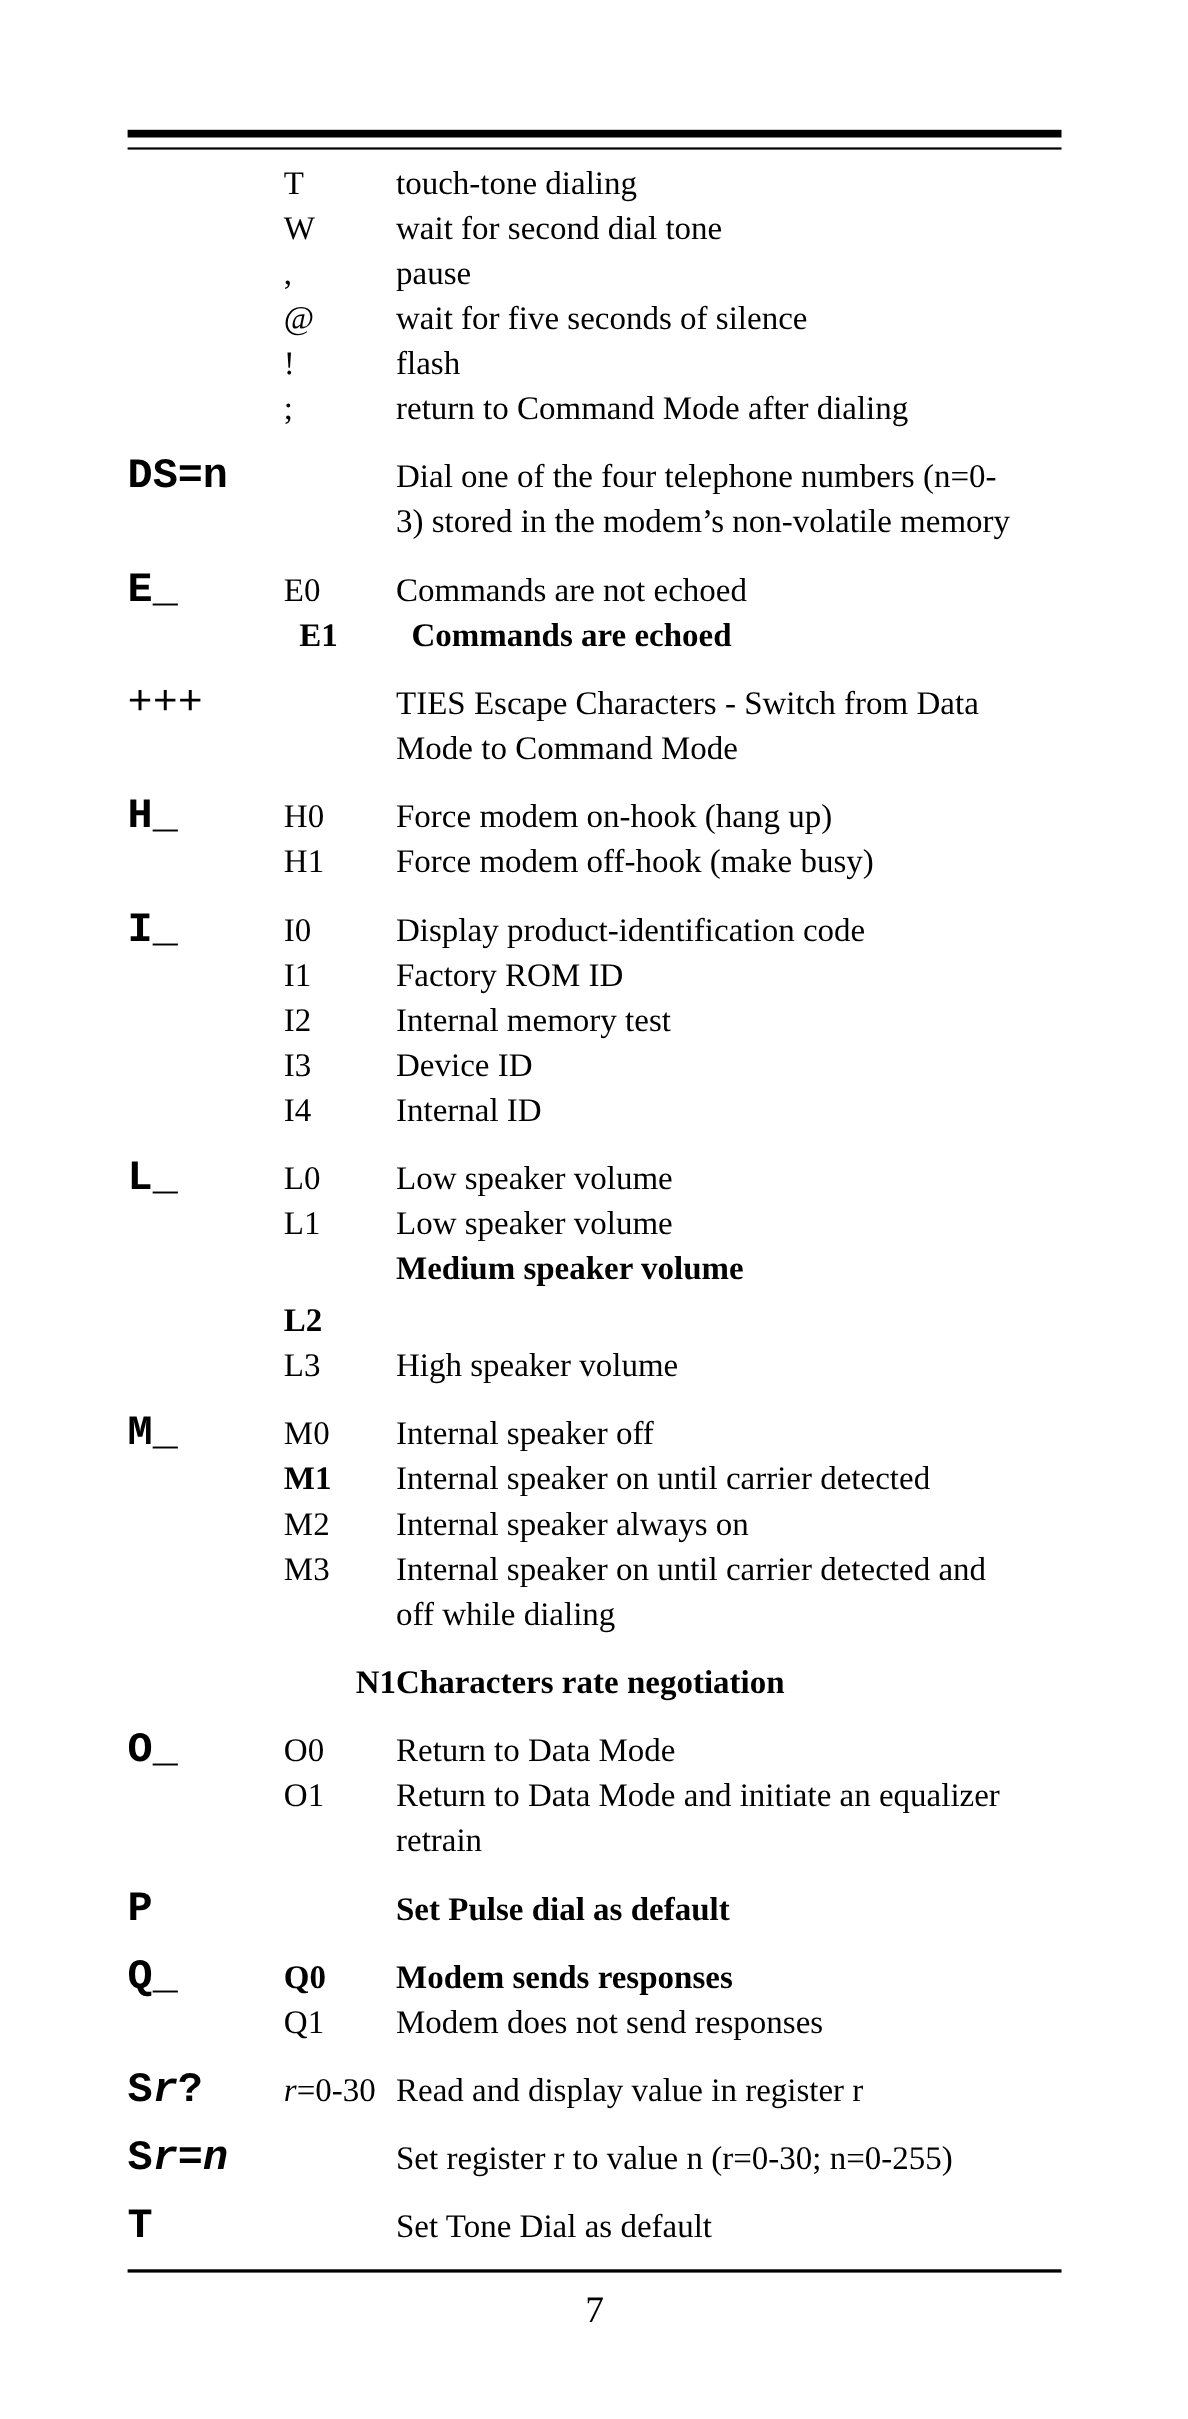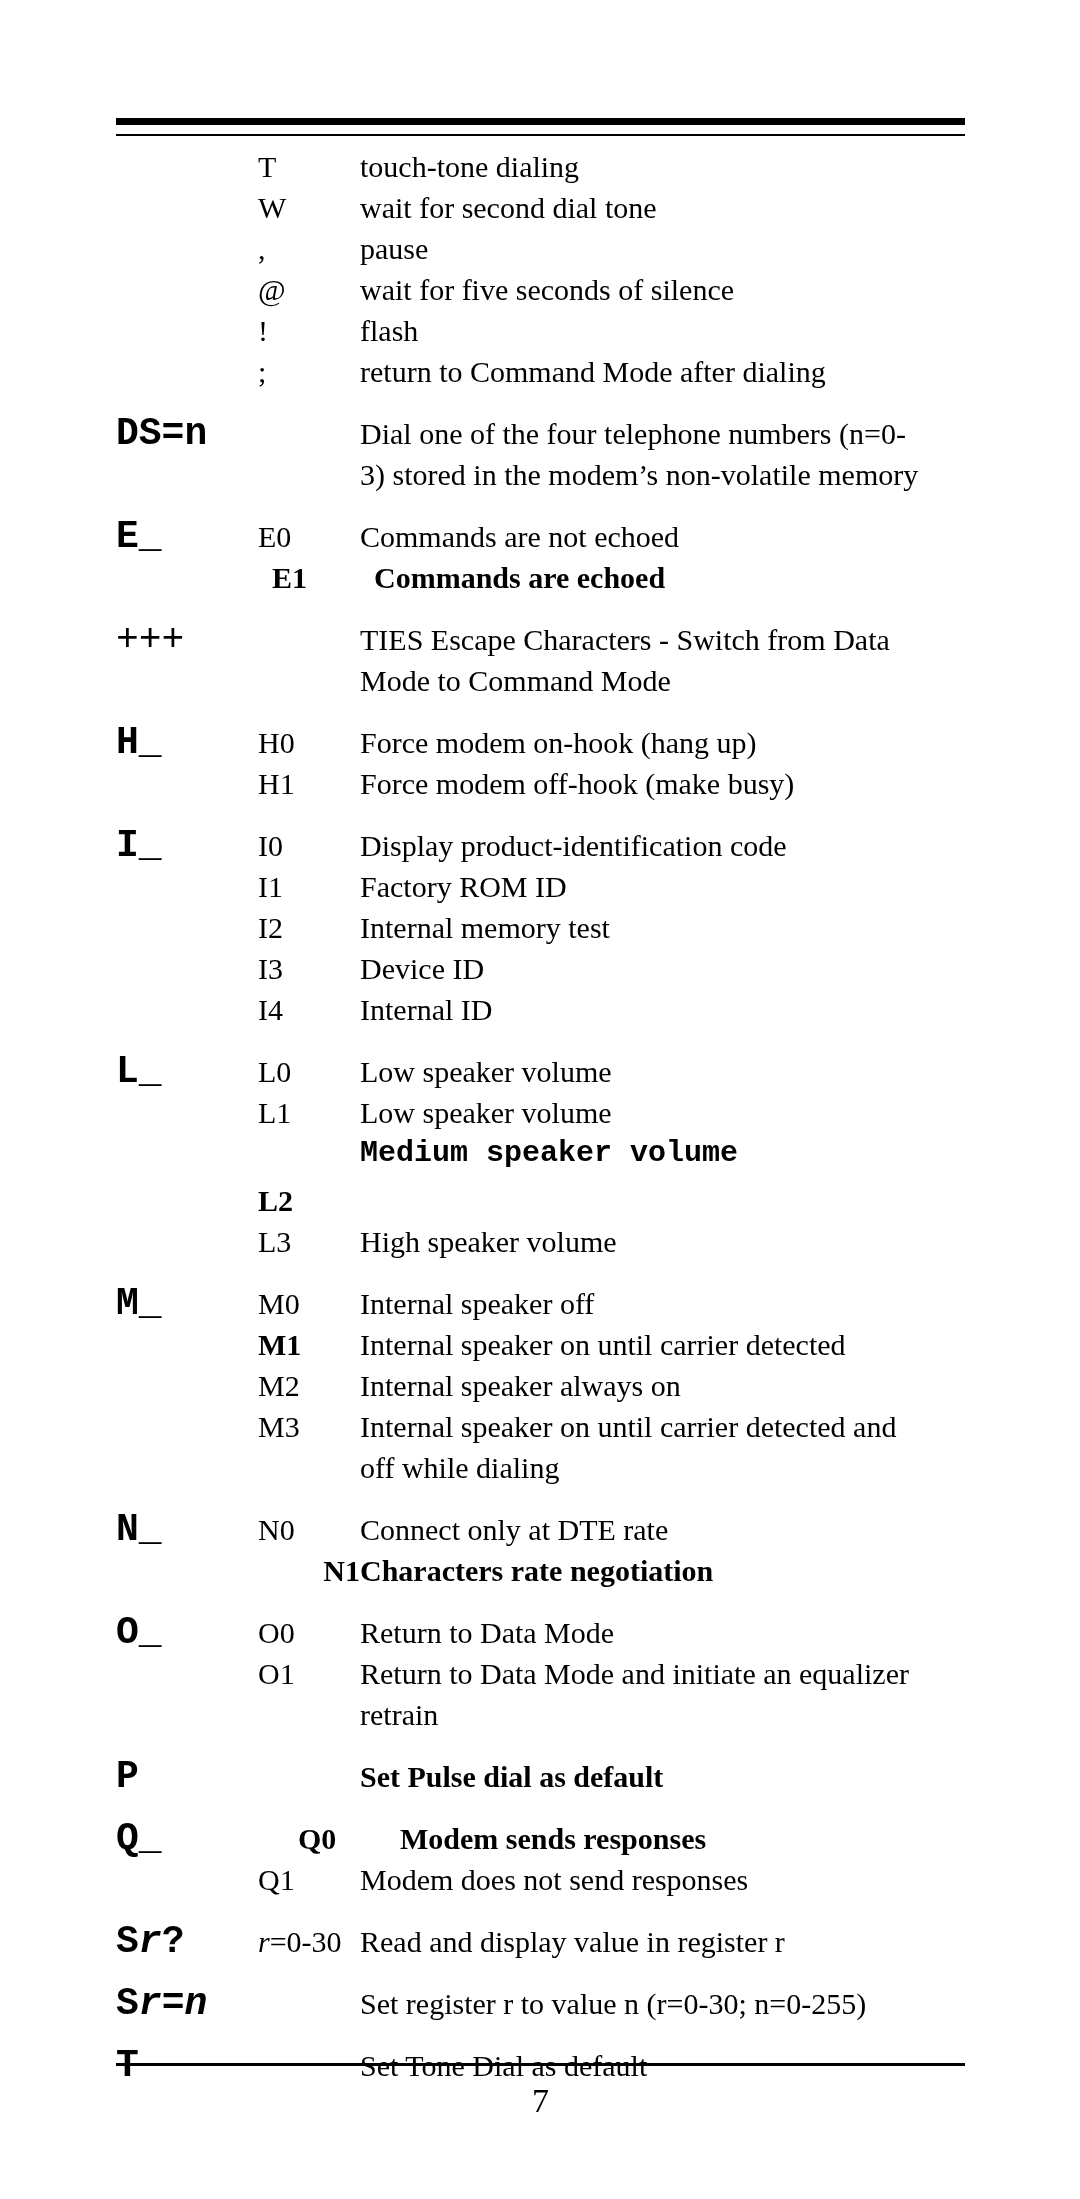--- a/index.html
+++ b/index.html
@@ -264,21 +264,21 @@
         <div class="row">
           <div class="col-cmd"></div>
           <div class="col-param">L1</div>
           <div class="col-desc">
             <span class="desc-line">Low speaker volume</span>
           </div>
         </div>
         <div class="row">
           <div class="col-cmd"></div>
           <div class="col-param" style="font-weight: bold; margin-top: 47px;">L2</div>
-          <div class="col-desc" style="font-weight: bold; font-family: Liberation Mono, monospace;">
+          <div class="col-desc" style="font-weight: bold;">
             <span class="desc-line">Medium speaker volume</span>
           </div>
         </div>
         <div class="row">
           <div class="col-cmd"></div>
           <div class="col-param">L3</div>
           <div class="col-desc">
             <span class="desc-line">High speaker volume</span>
           </div>
         </div>
@@ -308,27 +308,20 @@
         <div class="row">
           <div class="col-cmd"></div>
           <div class="col-param">M3</div>
           <div class="col-desc">
             <span class="desc-line">Internal speaker on until carrier detected and</span>
             <span class="desc-line">off while dialing</span>
           </div>
         </div>
       </div>
       <div class="group">
-        <div class="row">
-          <div class="col-cmd">N_</div>
-          <div class="col-param">N0</div>
-          <div class="col-desc">
-            <span class="desc-line">Connect only at DTE rate</span>
-          </div>
-        </div>
         <div class="row">
           <div class="col-cmd"></div>
           <div class="col-param" style="font-weight: bold; text-align: right;">N1</div>
           <div class="col-desc" style="font-weight: bold;">
             <span class="desc-line">Characters rate negotiation</span>
           </div>
         </div>
       </div>
       <div class="group">
         <div class="row">
@@ -352,21 +345,21 @@
           <div class="col-cmd">P</div>
           <div class="col-param" style="font-weight: bold;"></div>
           <div class="col-desc" style="font-weight: bold;">
             <span class="desc-line">Set Pulse dial as default</span>
           </div>
         </div>
       </div>
       <div class="group">
         <div class="row">
           <div class="col-cmd">Q_</div>
-          <div class="col-param" style="font-weight: bold; margin-left: 40px;">Q0</div>
+          <div class="col-param" style="font-weight: bold;">Q0</div>
           <div class="col-desc" style="font-weight: bold;">
             <span class="desc-line">Modem sends responses</span>
           </div>
         </div>
         <div class="row">
           <div class="col-cmd"></div>
           <div class="col-param">Q1</div>
           <div class="col-desc">
             <span class="desc-line">Modem does not send responses</span>
           </div>

